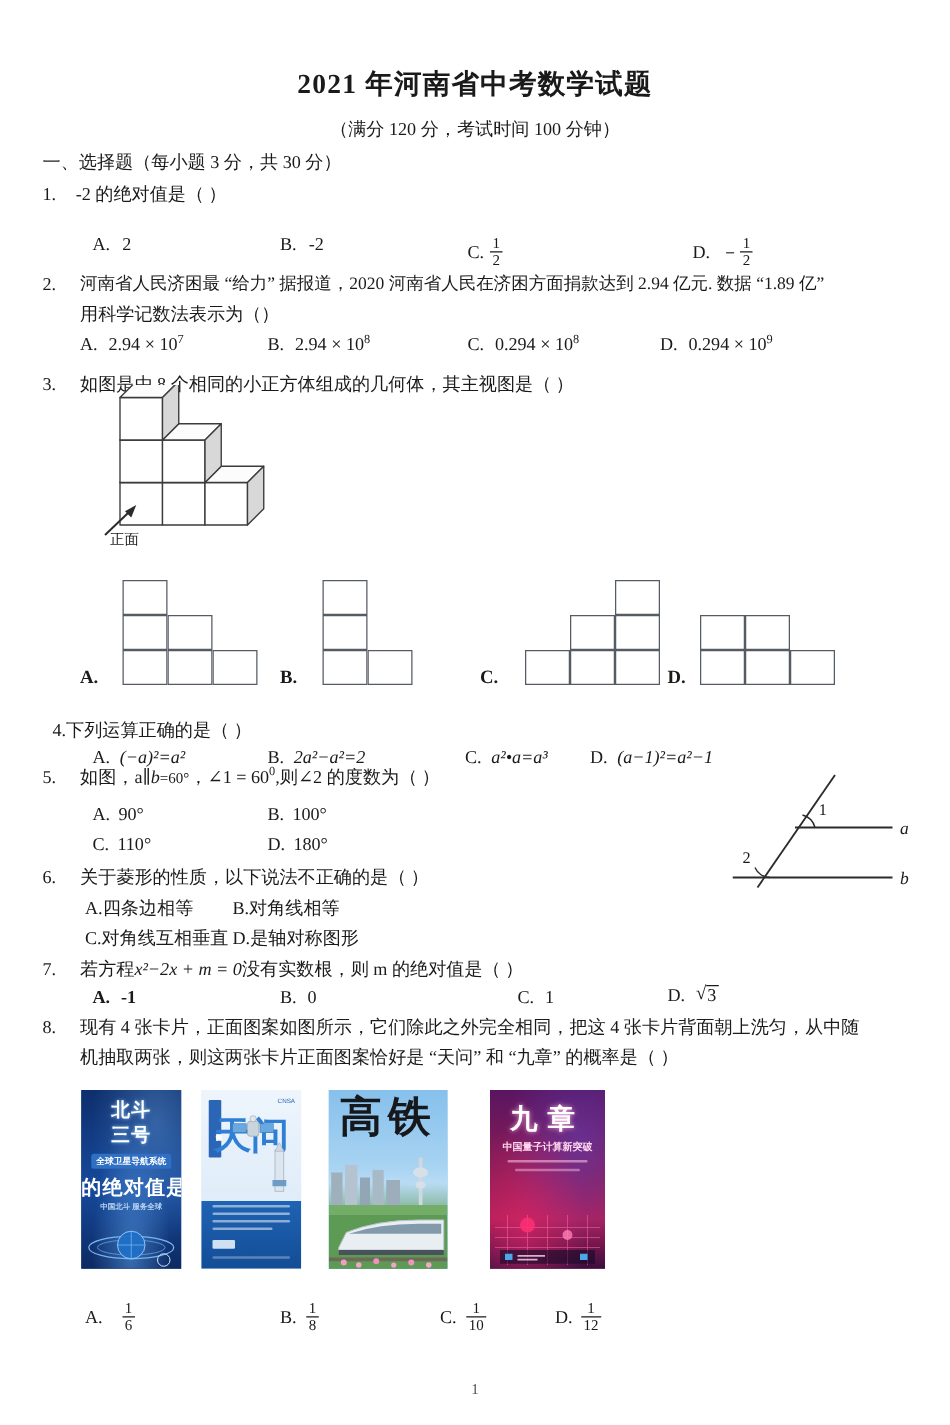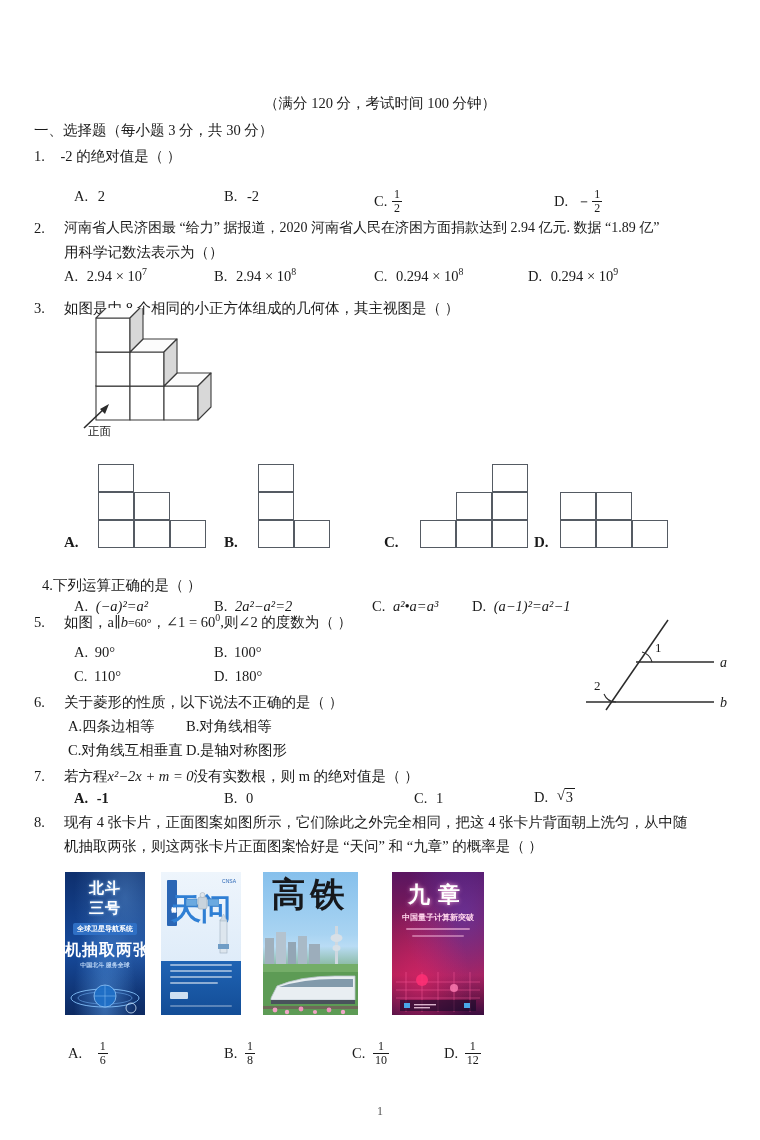--- a/index.html
+++ b/index.html
@@ -143,20 +143,21 @@
     text-align: center;
     font-size: 12px;
     color: #555;
   }
 </style>
 </head>
 <body>
 
 <div class="page">
 
+  <div class="doc-title">2021 年河南省中考数学试题</div>
   <div class="doc-subtitle">（满分 120 分，考试时间 100 分钟）</div>
   <div class="tline" style="left:34px; top:120px;">一、选择题（每小题 3 分，共 30 分）</div>
 
   <div class="tline" style="left:34px; top:146px;">
     <span class="qnum">1.</span>
     <span style="margin-left:12px;">-2 的绝对值是（    ）</span>
   </div>
   <div class="opt" style="left:74px; top:188px;">
     <span>A.</span>
     <span style="margin-left:6px;">2</span>
@@ -382,21 +383,21 @@
 
   <div class="card" style="left:65px; top:872px; width:80px; height:143px; background:#123a7d;">
     <div class="card-inner" style="background:
          radial-gradient(ellipse at 50% 92%, rgba(90,160,235,0.55) 0%, rgba(18,58,125,0) 55%),
          radial-gradient(ellipse at 75% 18%, rgba(120,180,240,0.35) 0%, rgba(18,58,125,0) 60%),
          linear-gradient(180deg, #0e2f6d 0%, #164a9c 55%, #0d2a62 100%);">
       <div class="cardtext" style="top:7px; font-size:15px; letter-spacing:1px; text-shadow:0 0 3px rgba(160,210,255,.9);">北斗</div>
       <div class="cardtext" style="top:27px; font-size:15px; letter-spacing:1px; text-shadow:0 0 3px rgba(160,210,255,.9);">三号</div>
       <div style="position:absolute; left:8px; top:51px; width:64px; height:12px; background:#2f6fc4; border-radius:2px;"></div>
       <div class="cardtext" style="top:52px; font-size:7px; letter-spacing:0px;">全球卫星导航系统</div>
-      <div class="cardtext" style="top:68px; font-size:16px; letter-spacing:1px;">机抽取两张</div>
+      <div class="cardtext" style="top:68px; font-size:16px; letter-spacing:1px;">的绝对值是</div>
       <div class="cardtext" style="top:89px; font-size:6px; color:#bcd6f5;">中国北斗 服务全球</div>
       <svg style="position:absolute; left:0; top:96px;" width="80" height="47" viewBox="0 0 80 47">
         <ellipse cx="40" cy="30" rx="34" ry="9" fill="none" stroke="#79b4ee" stroke-width="1"></ellipse>
         <ellipse cx="40" cy="30" rx="27" ry="6" fill="none" stroke="#5e9ade" stroke-width="0.7"></ellipse>
         <circle cx="40" cy="28" r="11" fill="#1f6fc6" opacity="0.95"></circle>
         <circle cx="40" cy="28" r="11" fill="none" stroke="#9fd0ff" stroke-width="0.7"></circle>
         <path d="M29 28 H51 M40 17 V39" stroke="#8cc4f5" stroke-width="0.5" fill="none"></path>
         <circle cx="66" cy="40" r="5" fill="none" stroke="#cfe4fa" stroke-width="0.8"></circle>
       </svg>
     </div>

